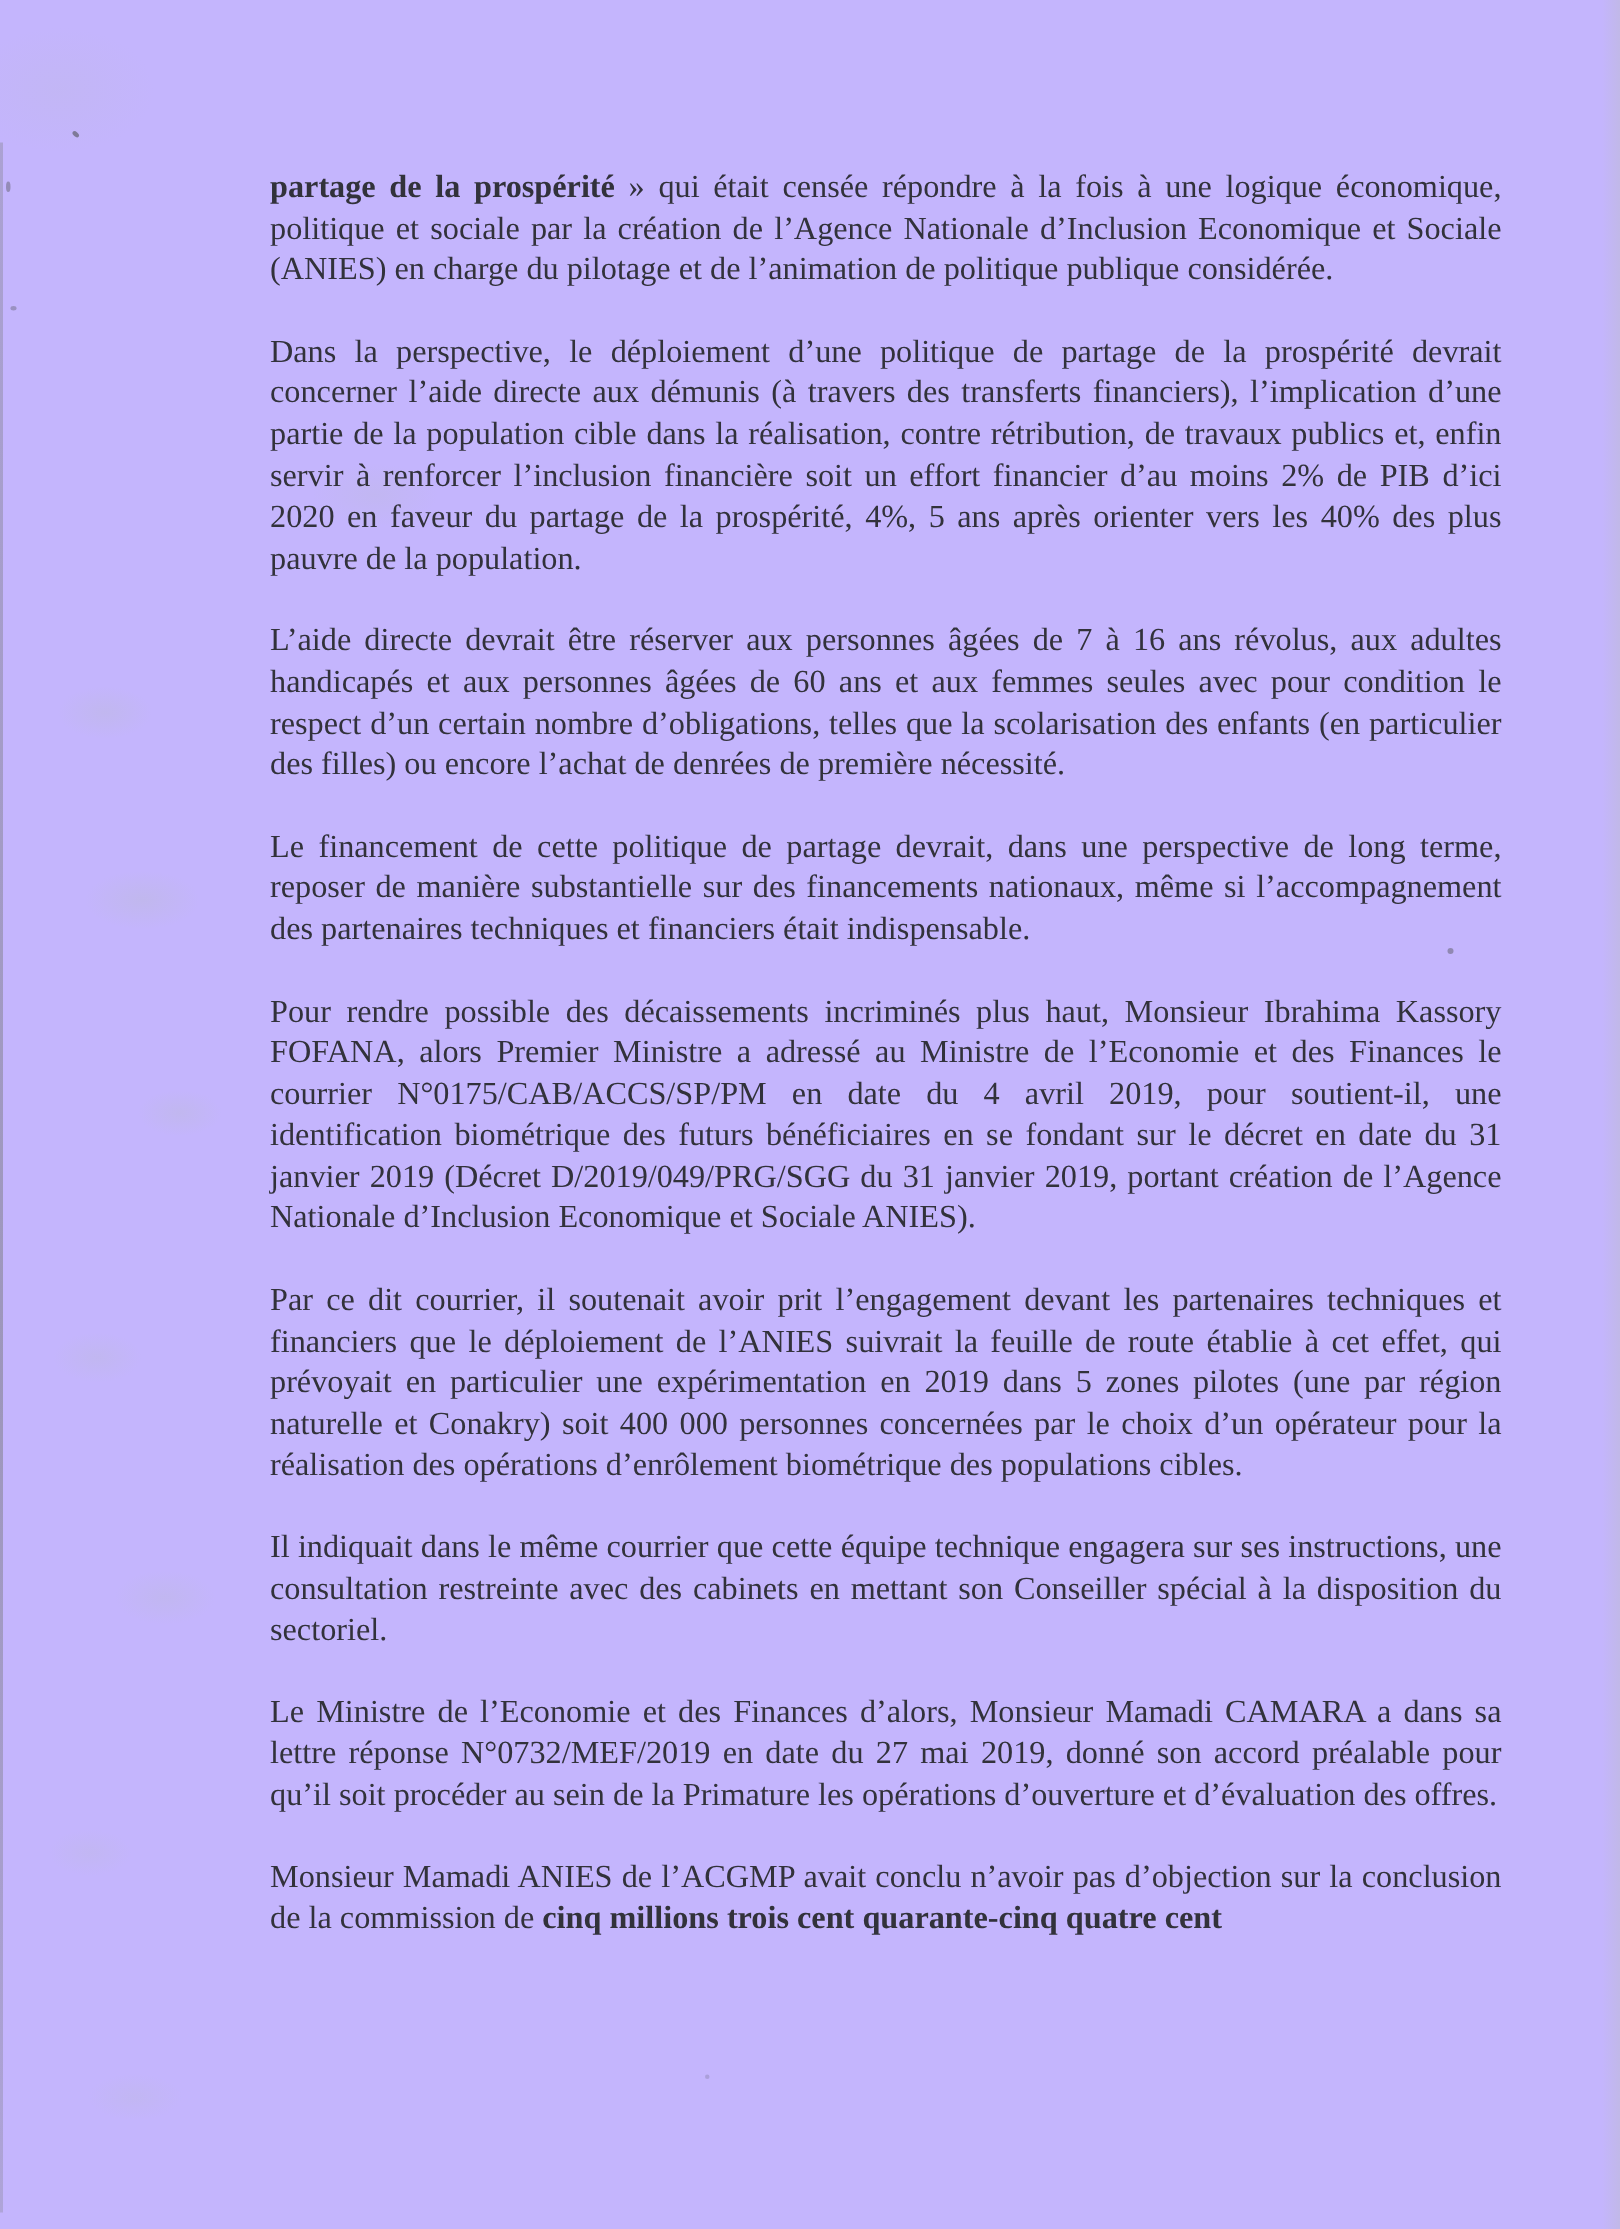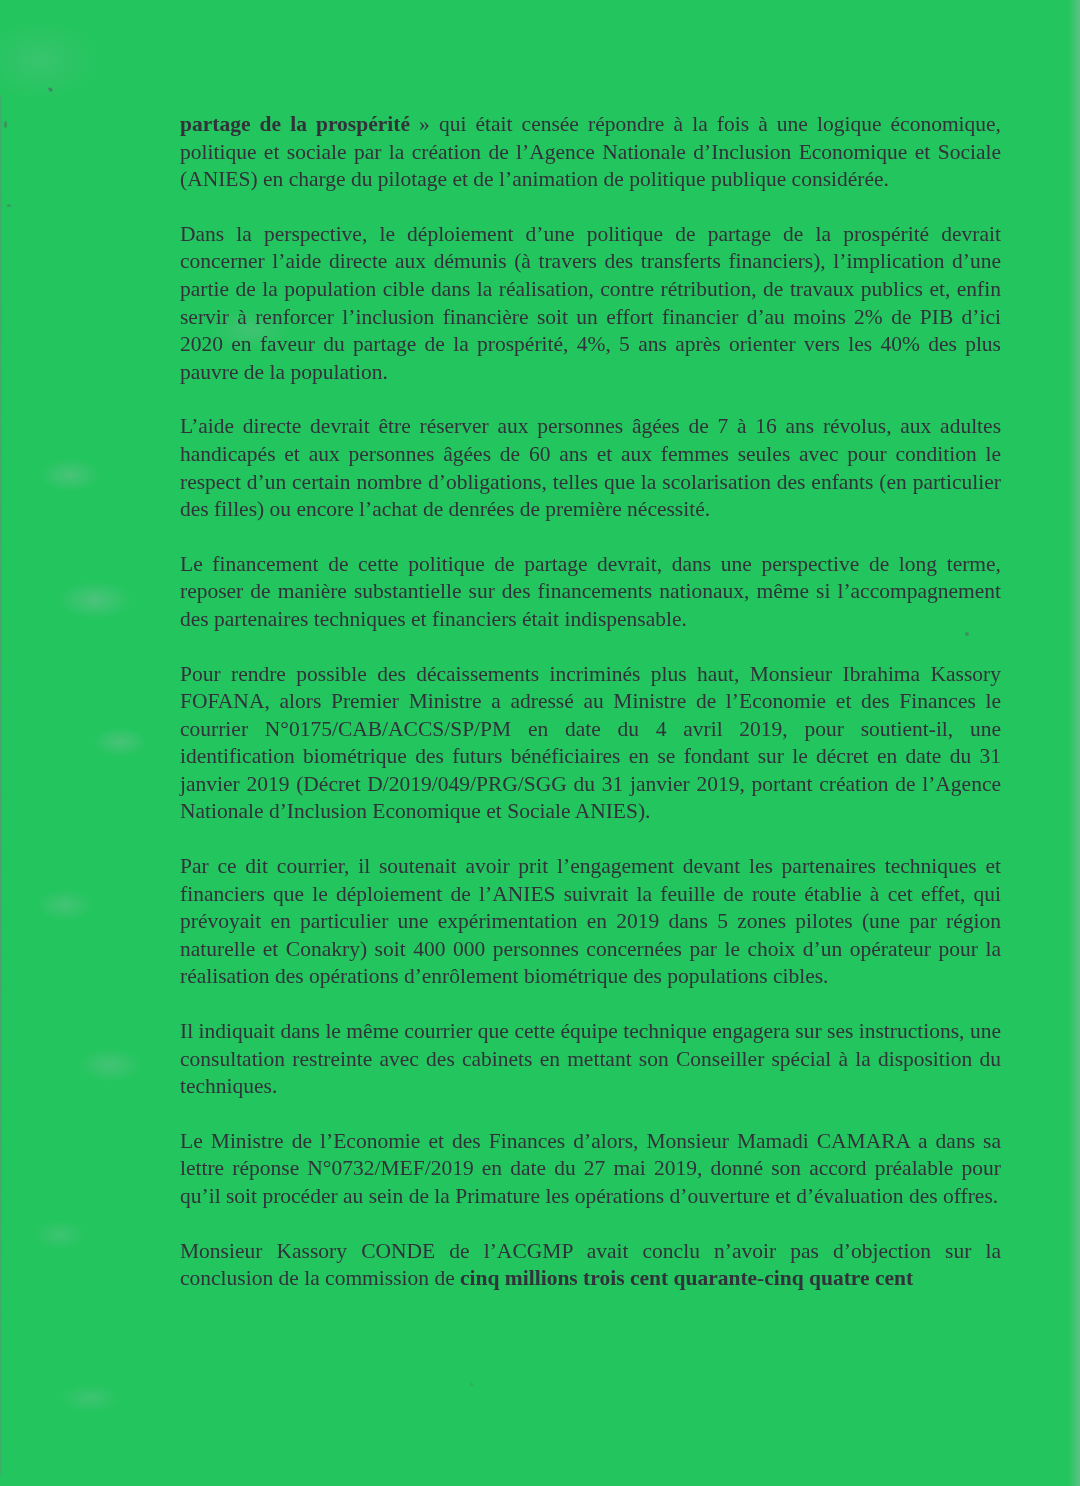--- a/index.html
+++ b/index.html
@@ -5,21 +5,21 @@
   html, body {
     margin: 0;
     padding: 0;
     background: #e9e9e9;
   }
   .page {
     position: relative;
     width: 1080px;
     height: 1486px;
     margin: 0 auto;
-    background-color: #22c55e;
+    background-color: #c4b5fd;
     overflow: hidden;
     font-family: "Liberation Serif", "DejaVu Serif", serif;
   }
   
   .page::before {
     content: "";
     position: absolute;
     inset: 0;
     pointer-events: none;
     background-image:
@@ -95,17 +95,17 @@
   <div class="speck s4"></div>
   <div class="speck s5"></div>
 
   <div class="text-block">
       <p class="para"><span class="bold">partage de la prospérité</span><span> » qui était censée répondre à la fois à une logique économique, politique et sociale par la création de l’Agence Nationale d’Inclusion Economique et Sociale (ANIES) en charge du pilotage et de l’animation de politique publique considérée.</span></p>
       <p class="para"><span>Dans la perspective, le déploiement d’une politique de partage de la prospérité devrait concerner l’aide directe aux démunis (à travers des transferts financiers), l’implication d’une partie de la population cible dans la réalisation, contre rétribution, de travaux publics et, enfin servir à renforcer l’inclusion financière soit un effort financier d’au moins 2% de PIB d’ici 2020 en faveur du partage de la prospérité, 4%, 5 ans après orienter vers les 40% des plus pauvre de la population.</span></p>
       <p class="para"><span>L’aide directe devrait être réserver aux personnes âgées de 7 à 16 ans révolus, aux adultes handicapés et aux personnes âgées de 60 ans et aux femmes seules avec pour condition le respect d’un certain nombre d’obligations, telles que la scolarisation des enfants (en particulier des filles) ou encore l’achat de denrées de première nécessité.</span></p>
       <p class="para"><span>Le financement de cette politique de partage devrait, dans une perspective de long terme, reposer de manière substantielle sur des financements nationaux, même si l’accompagnement des partenaires techniques et financiers était indispensable.</span></p>
       <p class="para"><span>Pour rendre possible des décaissements incriminés plus haut, Monsieur Ibrahima Kassory FOFANA, alors Premier Ministre a adressé au Ministre de l’Economie et des Finances le courrier N°0175/CAB/ACCS/SP/PM en date du 4 avril 2019, pour soutient-il, une identification biométrique des futurs bénéficiaires en se fondant sur le décret en date du 31 janvier 2019 (Décret D/2019/049/PRG/SGG du 31 janvier 2019, portant création de l’Agence Nationale d’Inclusion Economique et Sociale ANIES).</span></p>
       <p class="para"><span>Par ce dit courrier, il soutenait avoir prit l’engagement devant les partenaires techniques et financiers que le déploiement de l’ANIES suivrait la feuille de route établie à cet effet, qui prévoyait en particulier une expérimentation en 2019 dans 5 zones pilotes (une par région naturelle et Conakry) soit 400 000 personnes concernées par le choix d’un opérateur pour la réalisation des opérations d’enrôlement biométrique des populations cibles.</span></p>
-      <p class="para"><span>Il indiquait dans le même courrier que cette équipe technique engagera sur ses instructions, une consultation restreinte avec des cabinets en mettant son Conseiller spécial à la disposition du techniques.</span></p>
+      <p class="para"><span>Il indiquait dans le même courrier que cette équipe technique engagera sur ses instructions, une consultation restreinte avec des cabinets en mettant son Conseiller spécial à la disposition du sectoriel.</span></p>
       <p class="para"><span>Le Ministre de l’Economie et des Finances d’alors, Monsieur Mamadi CAMARA a dans sa lettre réponse N°0732/MEF/2019 en date du 27 mai 2019, donné son accord préalable pour qu’il soit procéder au sein de la Primature les opérations d’ouverture et d’évaluation des offres.</span></p>
-      <p class="para"><span>Monsieur Kassory CONDE de l’ACGMP avait conclu n’avoir pas d’objection sur la conclusion de la commission de </span><span class="bold">cinq millions trois cent quarante-cinq quatre cent</span></p>
+      <p class="para"><span>Monsieur Mamadi ANIES de l’ACGMP avait conclu n’avoir pas d’objection sur la conclusion de la commission de </span><span class="bold">cinq millions trois cent quarante-cinq quatre cent</span></p>
     </div>
 </div>
 
 </body></html>

